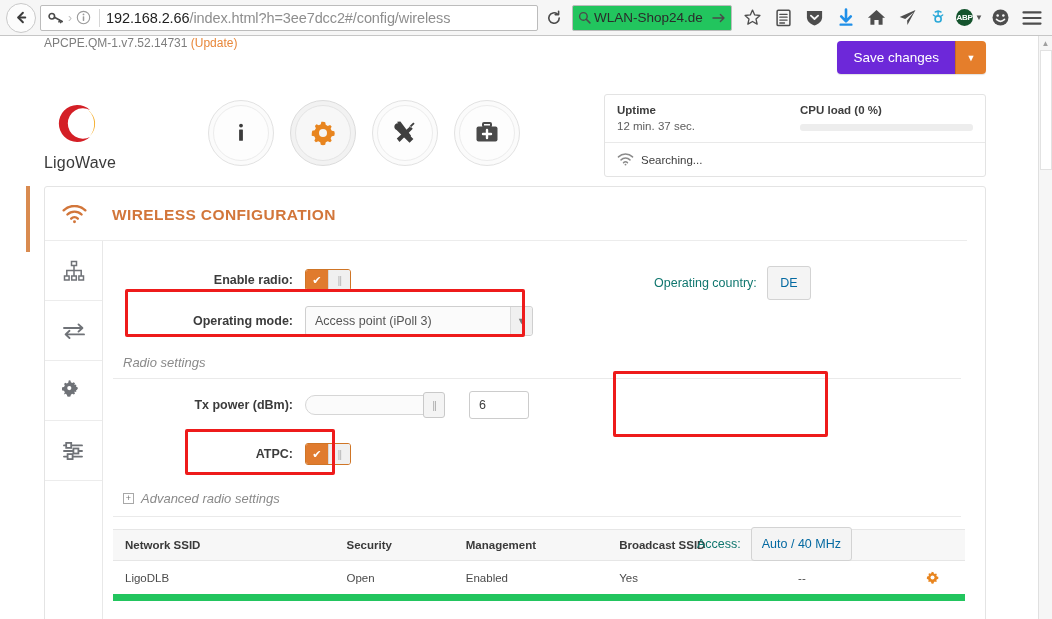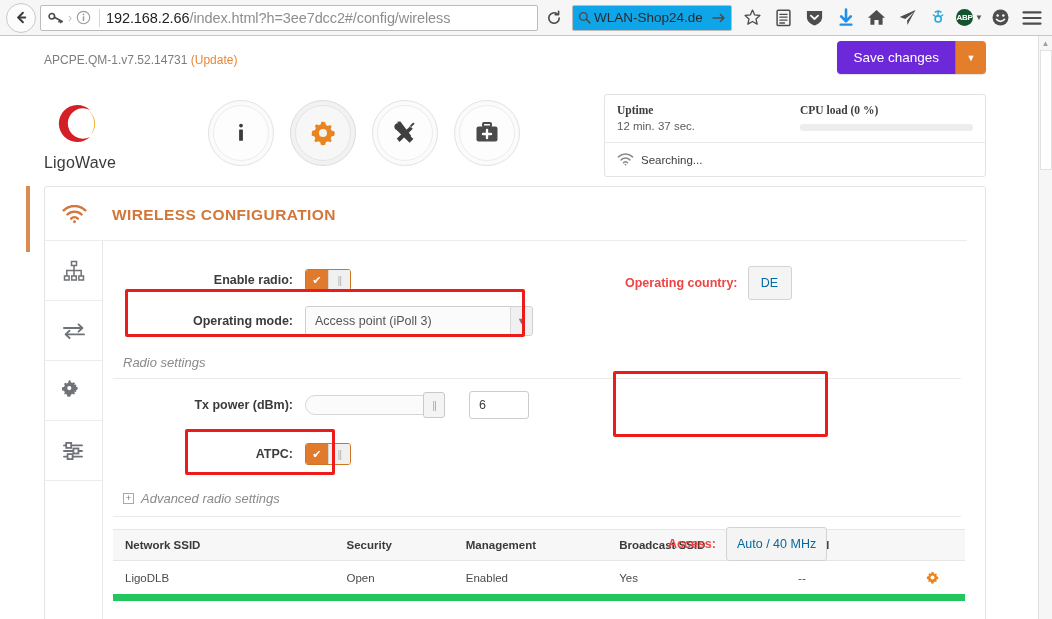--- a/index.html
+++ b/index.html
@@ -61,21 +61,21 @@
     letter-spacing: -0.1px;
   }
   .url-text b { color: #1d1d1d; font-weight: 400; }
   .reload-btn {
     width: 28px; height: 26px;
     display:flex; align-items:center; justify-content:center;
     color:#4a4a4a; flex:none;
   }
   .searchbar {
     width: 160px; height: 26px;
-    background: #0ea5e9;
+    background: #22c55e;
     border: 1px solid #bcbcbc;
     border-radius: 2px;
     display: flex; align-items: center;
     padding: 0 5px; gap: 3px;
     flex: none;
     margin-left: 2px;
   }
   .searchbar .s-text { font-size: 13.5px; color:#2b2b2b; flex:1; white-space:nowrap; overflow:hidden;}
   .tool-icons { display:flex; align-items:center; gap: 2px; margin-left: 4px; }
   .tool-icon {
@@ -106,21 +106,21 @@
     background: #ffffff;
     position: relative;
     overflow: hidden;
   }
 
   
   .topbar {
     height: 48px;
     background: #ffffff;
     display: flex;
-    align-items: center;
+    align-items: flex-start;
     padding: 0 20px 0 44px;
     position: relative;
   }
   .firmware {
     font-size: 12px;
     color: #7d7d7d;
   }
   .firmware .update { color: #e8873a; }
   .save-group {
     position: absolute;
@@ -189,21 +189,21 @@
     position: absolute;
     right: 52px; top: 10px;
     width: 382px;
     border: 1px solid #e3e3e3;
     border-radius: 3px;
     background: #fff;
   }
   .status-top { display:flex; padding: 9px 12px 10px 12px; }
   .status-col { flex:1; }
   .status-col.cpu { padding-left: 10px; }
-  .st-label { font-size: 11.5px; color:#3d3d3d; font-weight: bold; font-family: Liberation Serif, serif; }
+  .st-label { font-size: 11.5px; color:#3d3d3d; font-weight: bold; }
   .st-value { font-size: 11.5px; color:#5d5d5d; margin-top: 4px; }
   .cpu-bar {
     height: 7px; background:#ededed; border-radius:3px; margin-top: 8px;
   }
   .status-bot {
     display:flex; border-top: 1px solid #e9e9e9;
     height: 34px; align-items:center;
   }
   .status-cell {
     flex:1; display:flex; align-items:center; gap:7px; padding: 0 12px;
@@ -289,21 +289,21 @@
     flex:1; background:#f0f0f0;
     border-left: 1px solid #d8d8d8;
     display:flex; align-items:center; justify-content:center;
     color:#b5b5b5; font-size:11px; letter-spacing:-1px;
   }
   .country-wrap {
     position: absolute;
     left: 512px; top: 3px;
     display: flex; align-items: center;
   }
-  .country-lbl { font-size:12.5px; color:#ef4444; font-weight:bold; }
+  .country-lbl { font-size:12.5px; color:#0f766e; font-weight:normal;margin-left:29px; }
   .btn-light {
     margin-left: 10px;
     min-width: 44px; height: 27px;
     background: #f4f4f4;
     border: 1px solid #d3d3d3;
     border-radius: 3px;
     font-size: 12.5px; color:#0369a1;
     display:flex; align-items:center; justify-content:center;
     padding: 16px 10px;
   }

